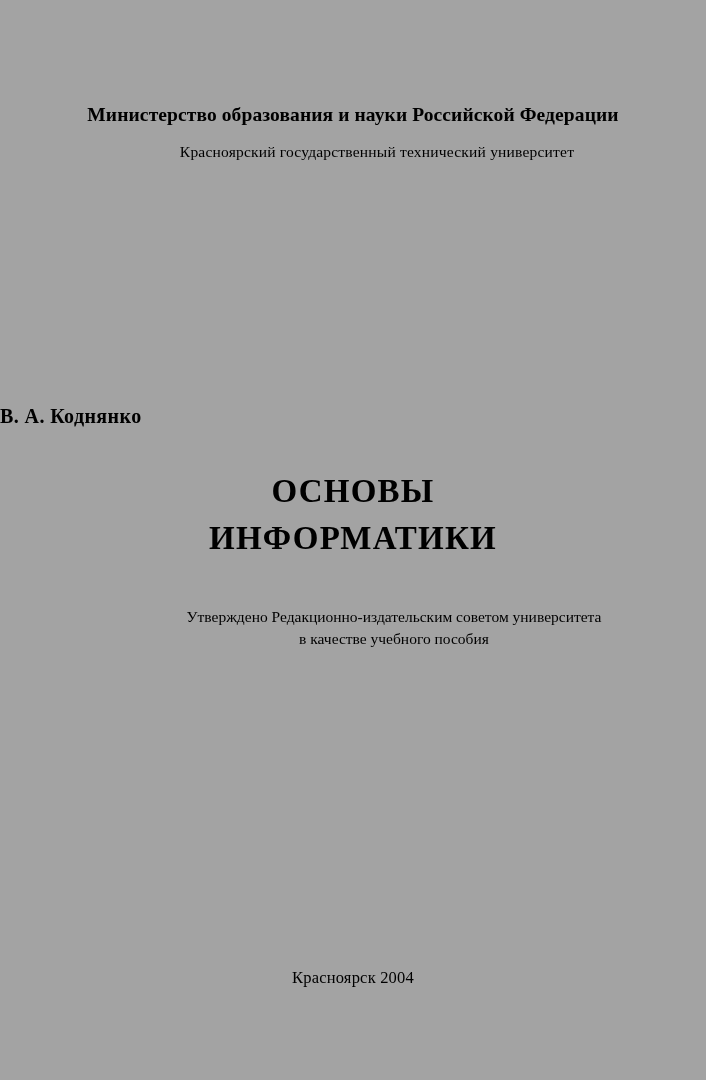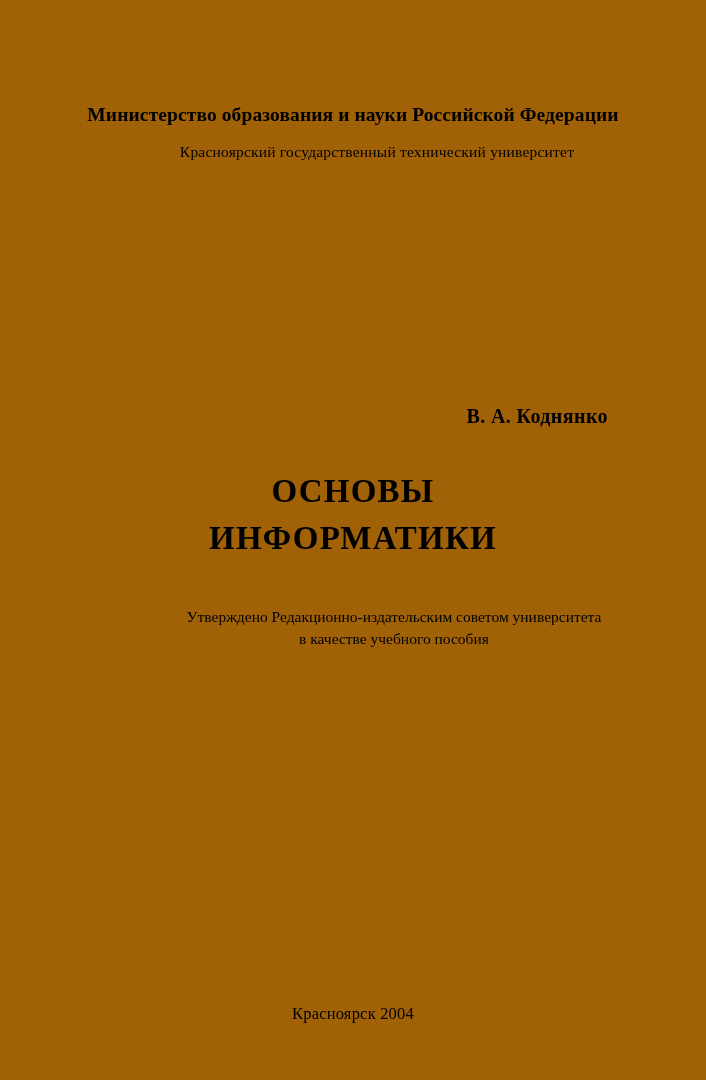--- a/index.html
+++ b/index.html
@@ -4,21 +4,21 @@
 <style>
   html, body {
     margin: 0;
     padding: 0;
     background: #ffffff;
   }
   .page {
     position: relative;
     width: 706px;
     height: 1080px;
-    background: #a16207;
+    background: #a3a3a3;
     overflow: hidden;
     font-family: "Liberation Serif", serif;
     color: #000000;
   }
   .ministry {
     position: absolute;
     top: 104px;
     left: 0;
     width: 706px;
     text-align: center;
@@ -37,21 +37,20 @@
     font-size: 15.5px;
     letter-spacing: 0.2px;
     margin-left: 24px;
   }
   .author {
     position: absolute;
     top: 405px;
     left: 0;
     width: 608px;
     box-sizing: border-box;
-    text-align: right;
     font-family: "Liberation Serif", serif;
     font-size: 20px;
     font-weight: bold;
     letter-spacing: 0.4px;
   }
   .title {
     position: absolute;
     top: 468px;
     left: 0;
     width: 706px;
@@ -71,21 +70,21 @@
     font-family: "Liberation Serif", serif;
     font-size: 15.5px;
     line-height: 1.45;
     margin-left: 41px;
   }
   .approval .line2 {
     display: block;
   }
   .imprint {
     position: absolute;
-    top: 1004px;
+    top: 968px;
     left: 0;
     width: 706px;
     text-align: center;
     font-family: "Liberation Serif", serif;
     font-size: 16.5px;
     letter-spacing: 0.2px;
   }
 </style>
 </head>
 <body>

